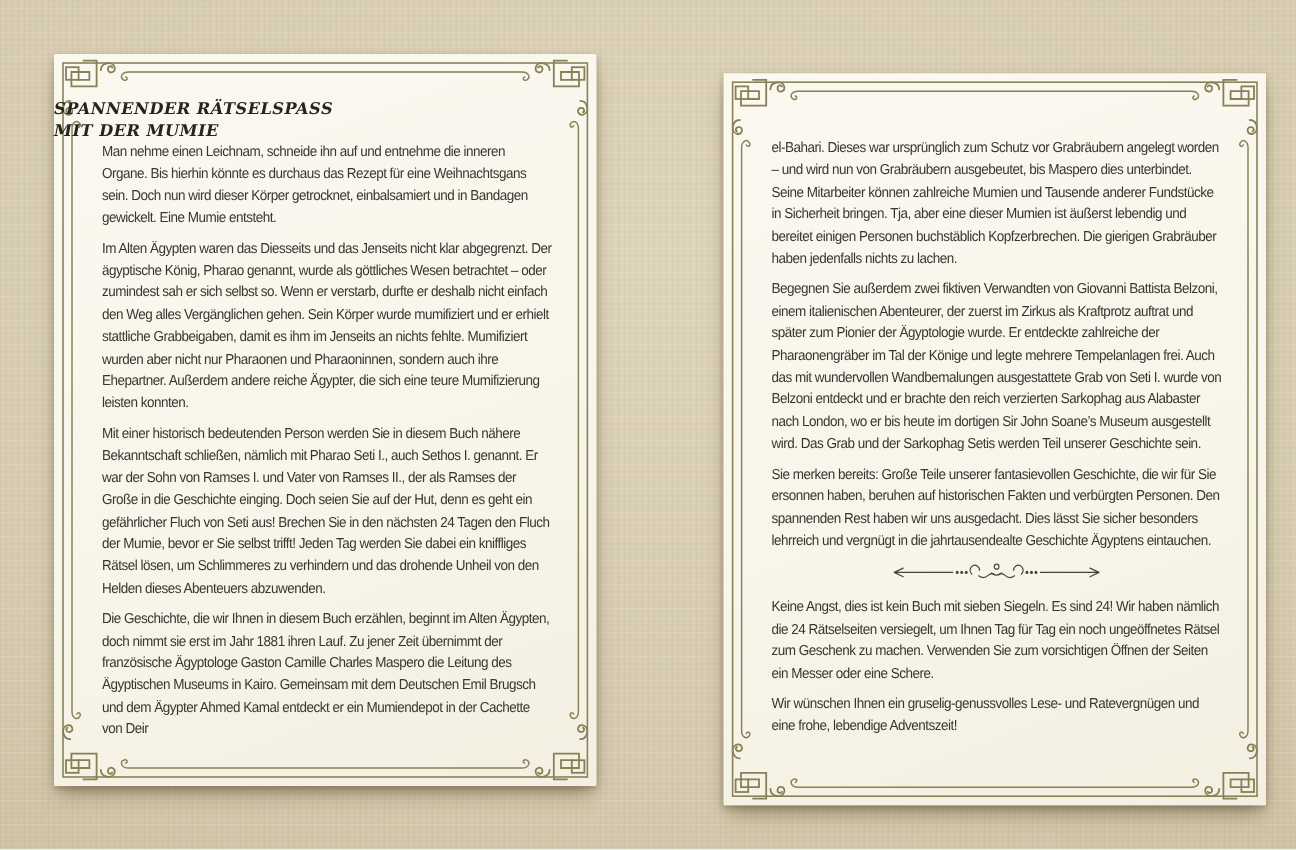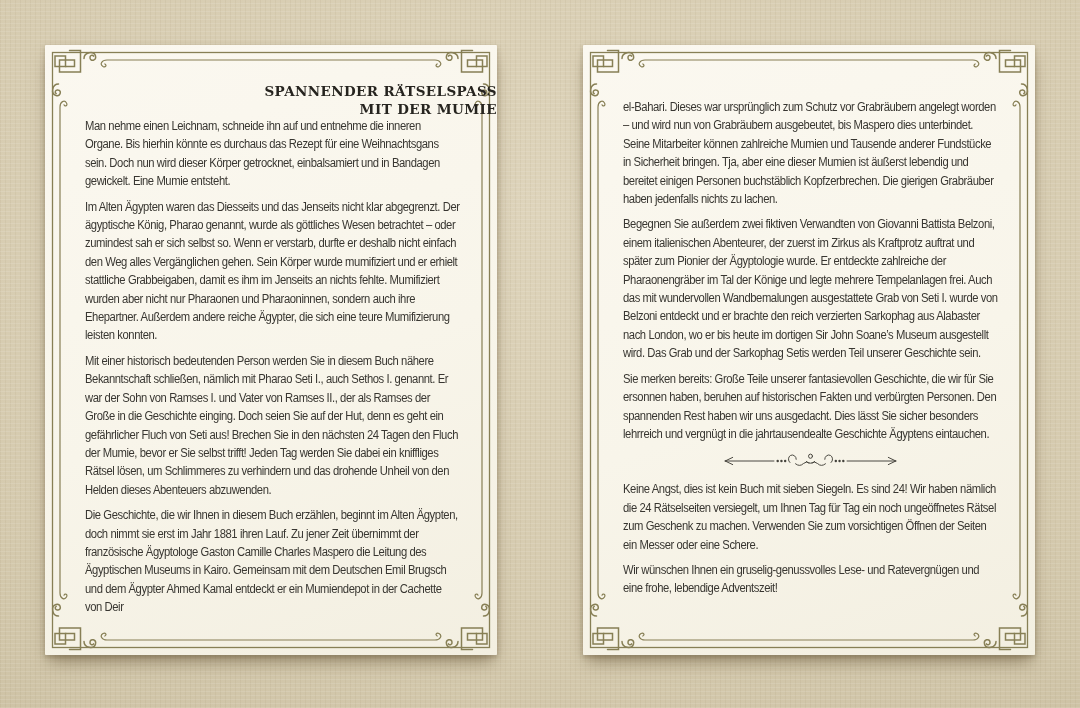--- a/index.html
+++ b/index.html
@@ -18,25 +18,25 @@
       repeating-linear-gradient(0deg, rgba(255,255,255,0.10) 0 1px, rgba(0,0,0,0) 1px 4px),
       repeating-linear-gradient(90deg, rgba(140,120,80,0.08) 0 1px, rgba(0,0,0,0) 1px 5px),
       radial-gradient(140% 120% at 50% 30%, #ded4bb 0%, #d5caae 50%, #c2b697 100%);
   }
   .page{position:absolute;top:45px;width:452px;height:610px;
     background:linear-gradient(160deg,#fbf8f0 0%,#f8f5ea 55%,#f3efe1 100%);
     box-shadow:0 10px 16px -4px rgba(94,78,48,0.55), 0 2px 5px rgba(94,78,48,0.35);
     border-radius:1px;
   }
   .page-left{left:45px;}
-  .page-right{left:583px;}
+  .page-right{left:603px;margin-top:16px;}
   .frame{position:absolute;inset:0;width:452px;height:610px;pointer-events:none;}
-  .page-title{position:absolute;top:38px;left:0;right:0;margin:0;text-align:right;
+  .page-title{position:absolute;top:38px;left:0;right:0;margin:0;text-align:left;
     font-family:"DejaVu Serif","Liberation Serif",serif;
-    font-weight:bold;
+    font-style:italic;font-weight:bold;
     font-size:13.5px;line-height:17.5px;letter-spacing:0.4px;
     color:var(--title-text);}
   .text-col{position:absolute;left:40px;width:400px;
     transform:scaleX(0.9375);transform-origin:0 0;
     color:var(--body-text);
     font-size:12px;line-height:18.4px;letter-spacing:-0.45px;
     text-align:left;}
   .page-left  .text-col{top:72px;}
   .page-right .text-col{top:53px;}
   .text-col p{margin:0 0 7px 0;}

